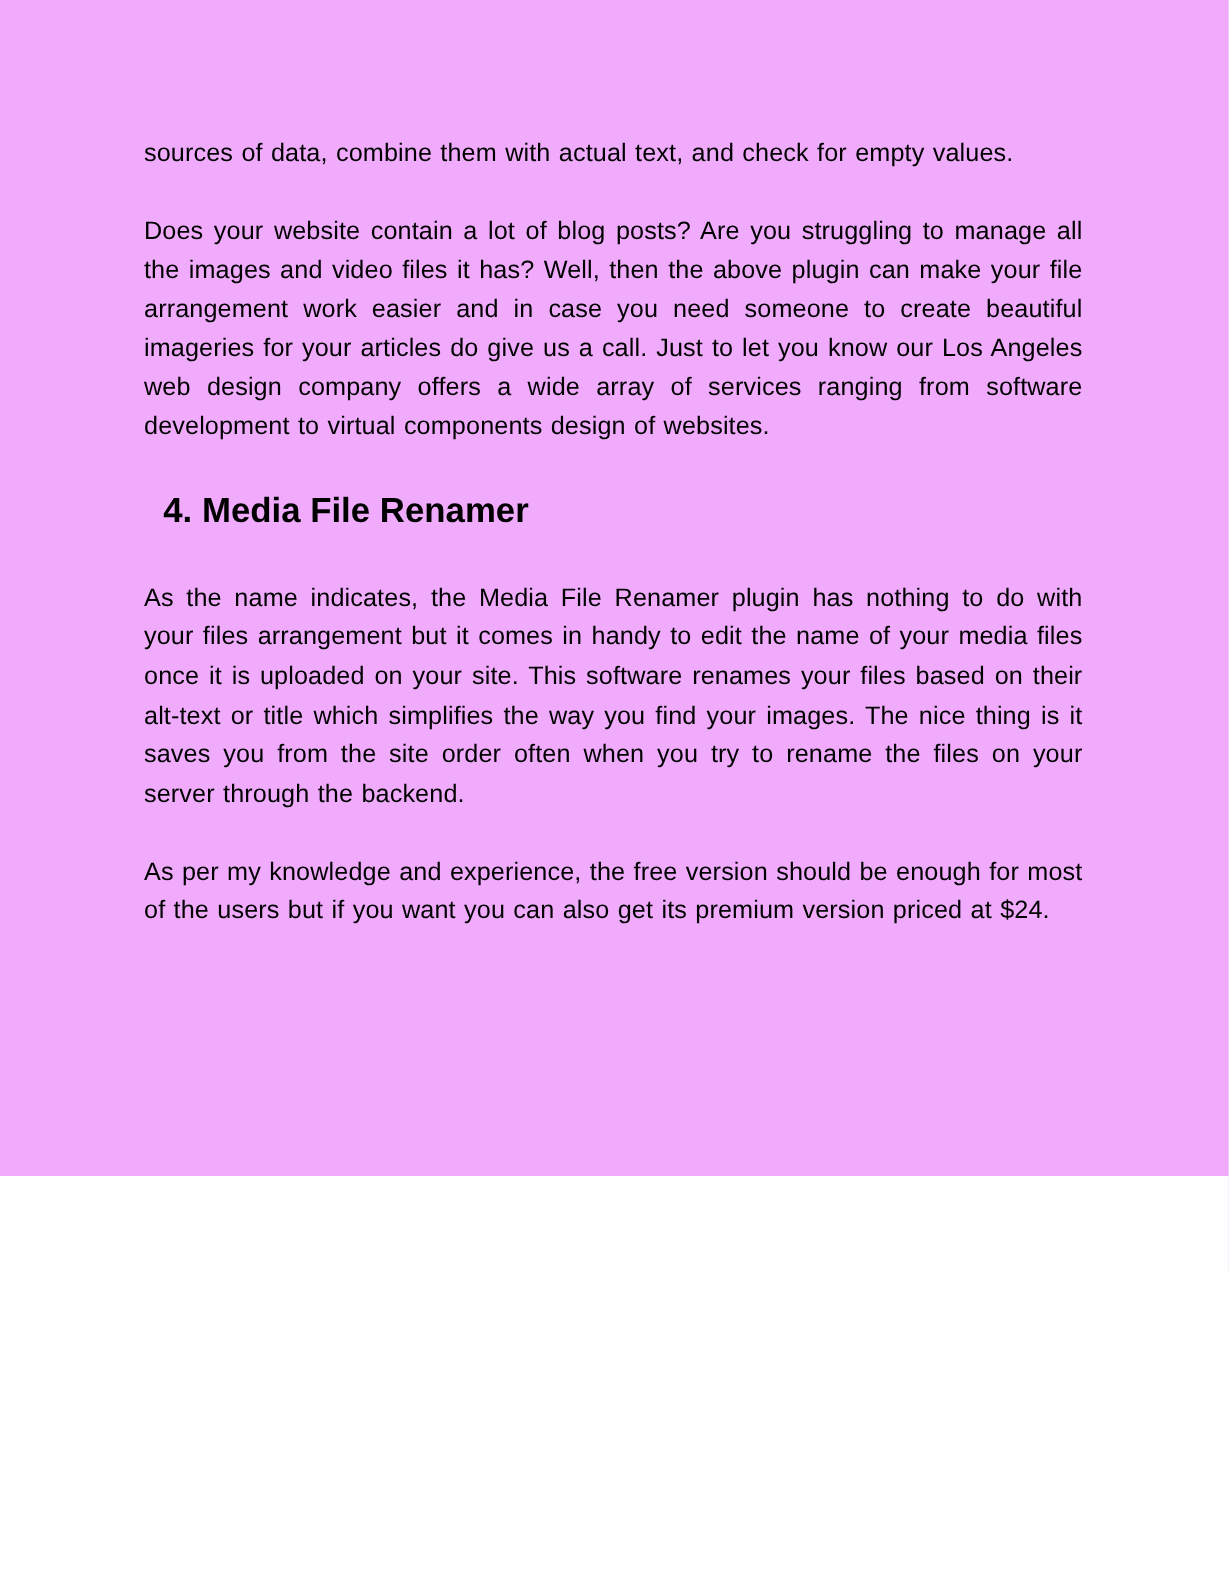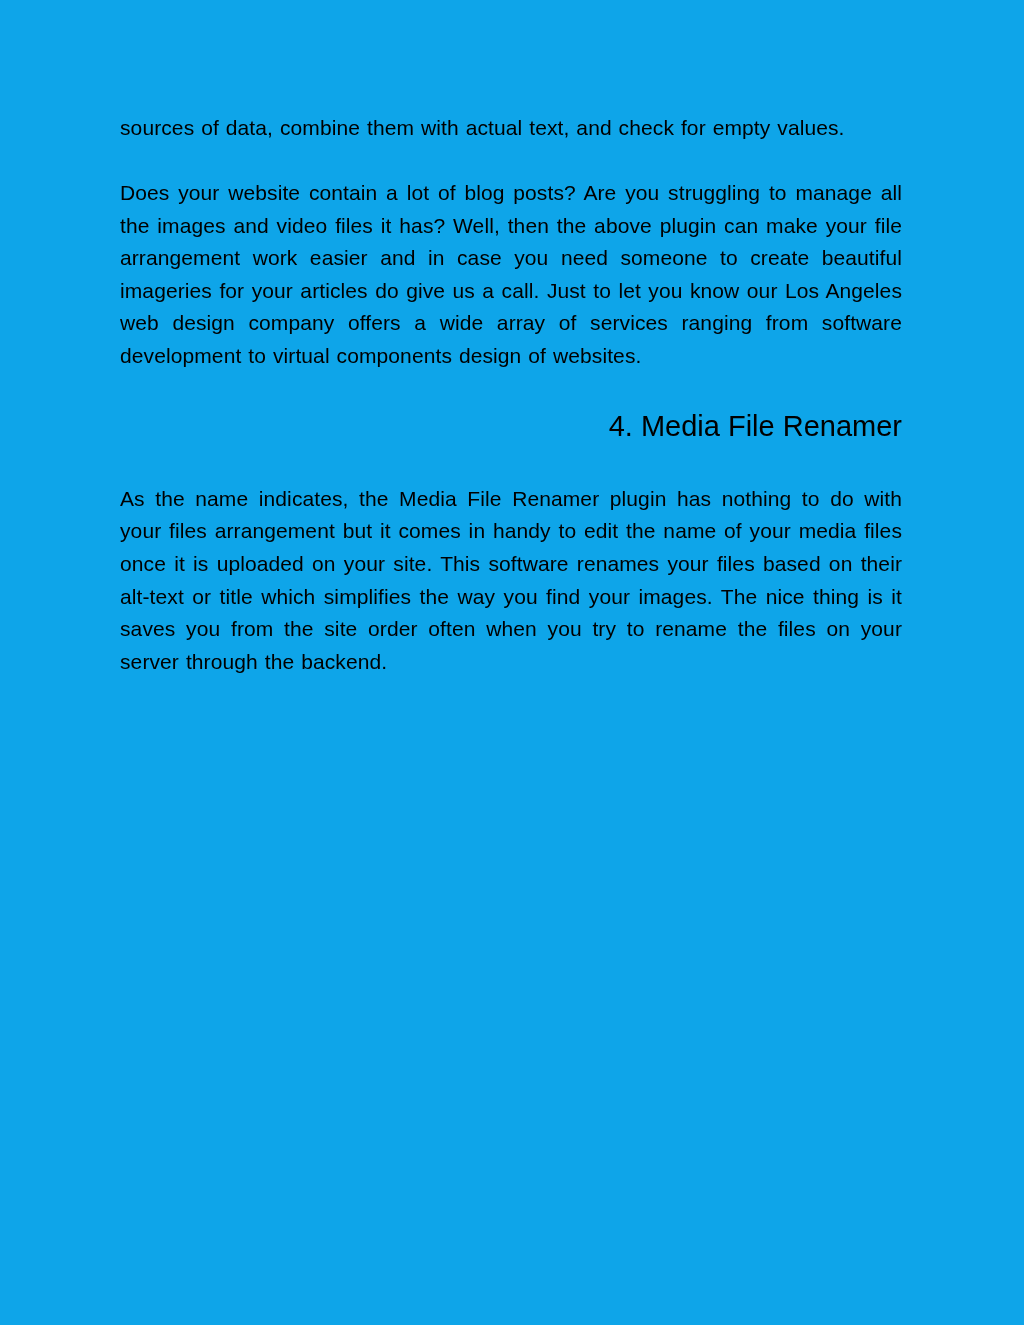--- a/index.html
+++ b/index.html
@@ -3,22 +3,22 @@
 <meta charset="utf-8">
 <style>
   html, body {
     margin: 0;
     padding: 0;
     background: #ffffff;
   }
   .page {
     position: relative;
     width: 1024px;
-    height: 1325px;
-    background: #0ea5e9;
+    height: 980px;
+    background: #f0abfc;
     overflow: hidden;
     font-family: "Liberation Sans", sans-serif;
     color: #000000;
   }
   .content {
     position: absolute;
     left: 120px;
     top: 112px;
     width: 782px;
   }
@@ -26,37 +26,38 @@
     font-size: 21px;
     line-height: 32.55px;
     text-align: justify;
     text-align-last: left;
     margin: 0 0 32.55px 0;
     letter-spacing: 0.1px;
     word-spacing: 1px;
   }
   .section-heading {
     font-size: 29px;
-    font-weight: normal;
+    font-weight: bold;
     line-height: 42px;
-    margin: 32px 0 36px 4px;
-    text-align: right;
+    margin: 32px 0 36px 16px;
+    text-align: left;
   }
 </style>
 </head>
 <body>
 
 <div class="page">
   <div class="content">
 
     <p class="body-para">sources of data, combine them with actual text, and check for empty values.</p>
 
 
     <p class="body-para">Does your website contain a lot of blog posts? Are you struggling to manage all the images and video files it has? Well, then the above plugin can make your file arrangement work easier and in case you need someone to create beautiful imageries for your articles do give us a call. Just to let you know our Los Angeles web design company offers a wide array of services ranging from software development to virtual components design of websites.</p>
 
     <h2 class="section-heading">4. Media File Renamer</h2>
 
     <p class="body-para">As the name indicates, the Media File Renamer plugin has nothing to do with your files arrangement but it comes in handy to edit the name of your media files once it is uploaded on your site. This software renames your files based on their alt-text or title which simplifies the way you find your images. The nice thing is it saves you from the site order often when you try to rename the files on your server through the backend.</p>
 
+    <p class="body-para">As per my knowledge and experience, the free version should be enough for most of the users but if you want you can also get its premium version priced at $24.</p>
 
 
   </div>
 </div>
 
 </body></html>

